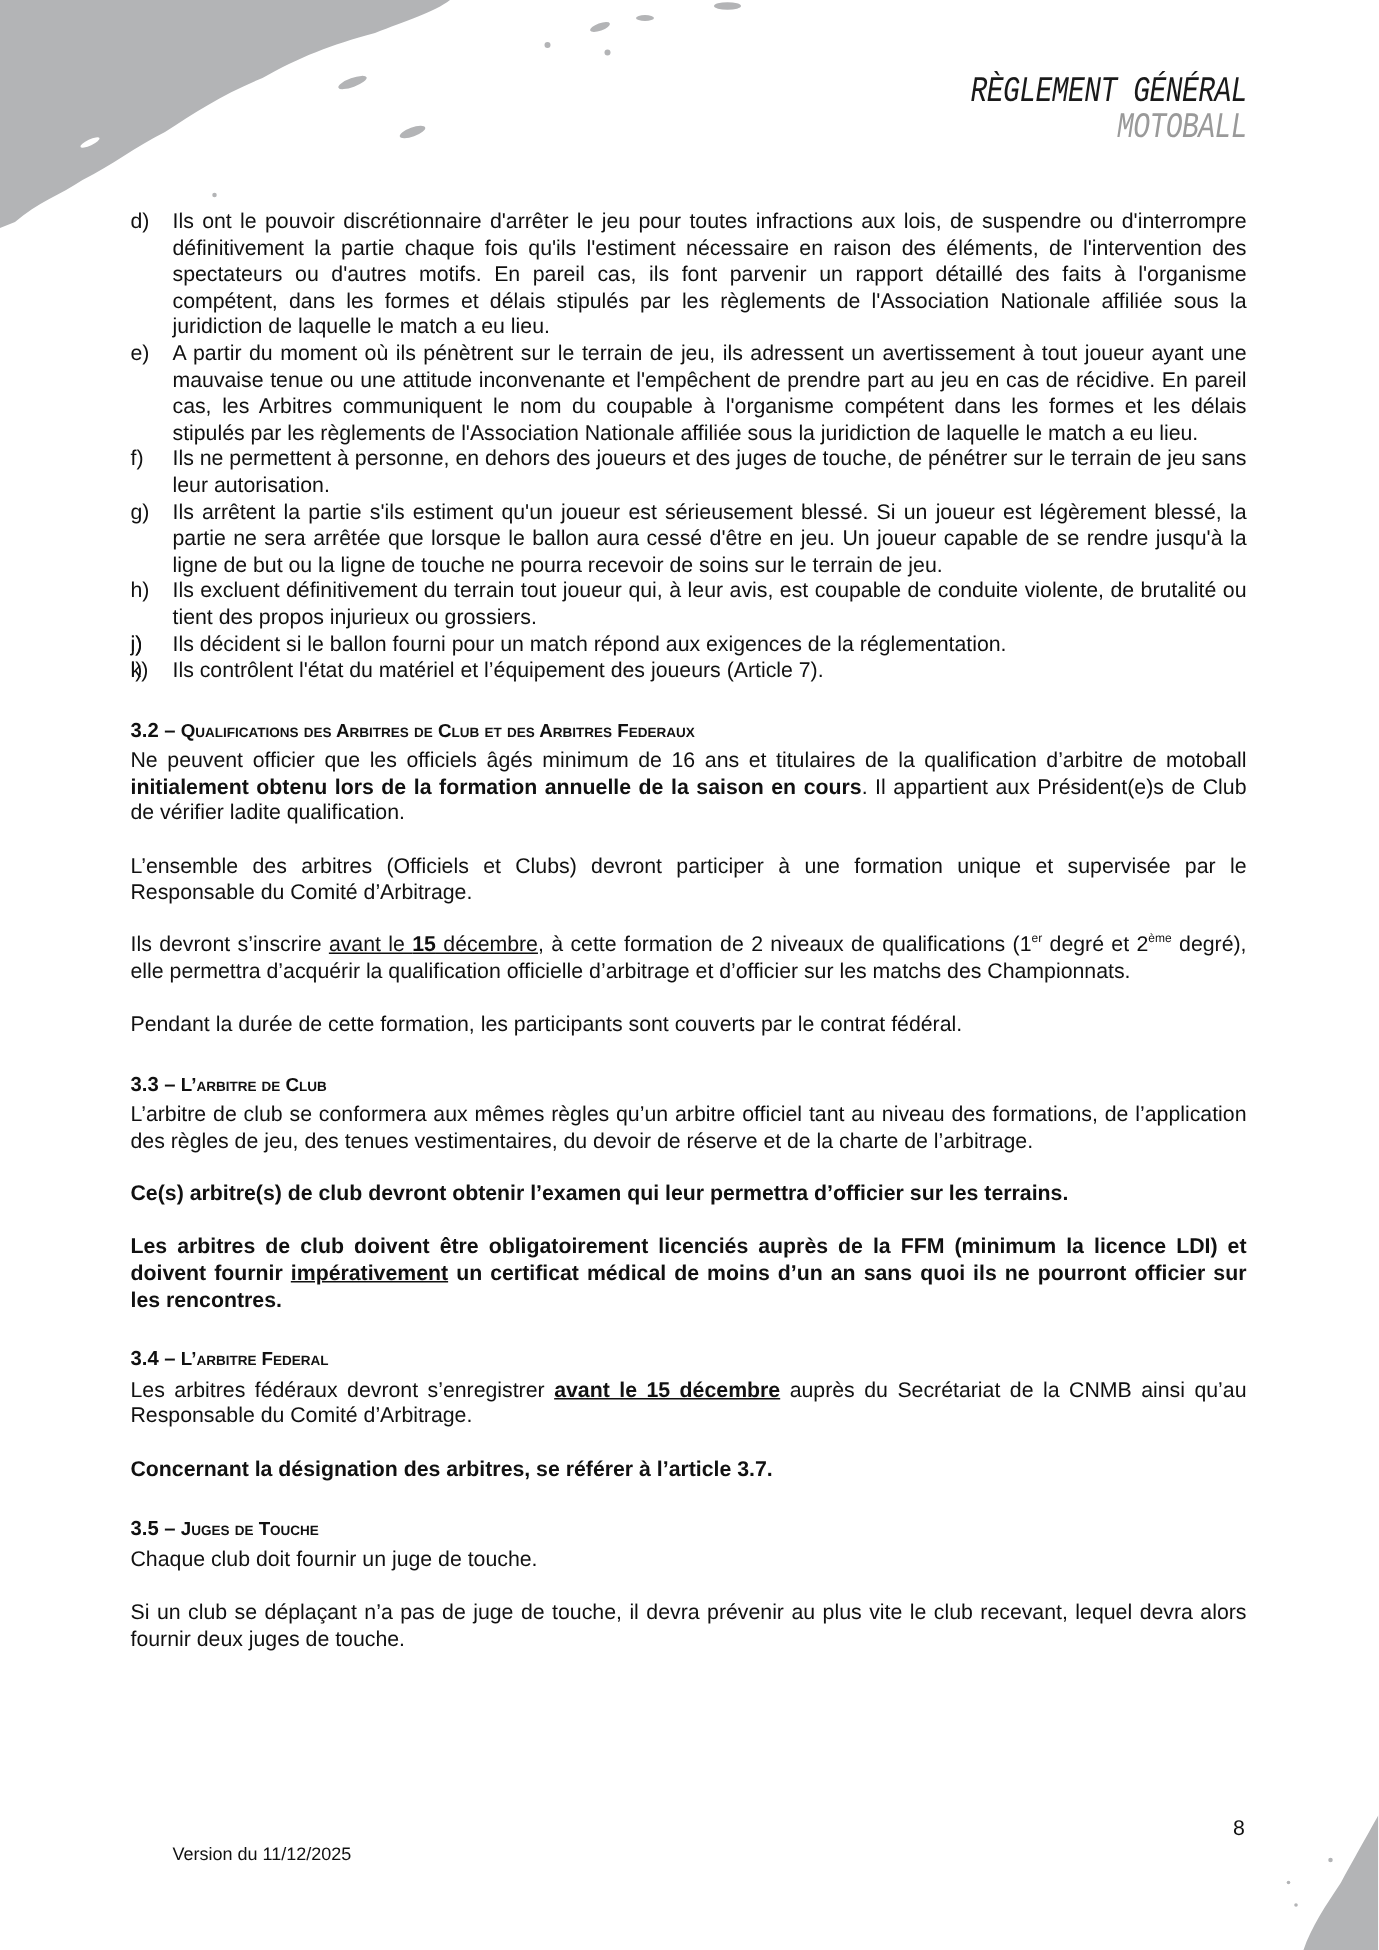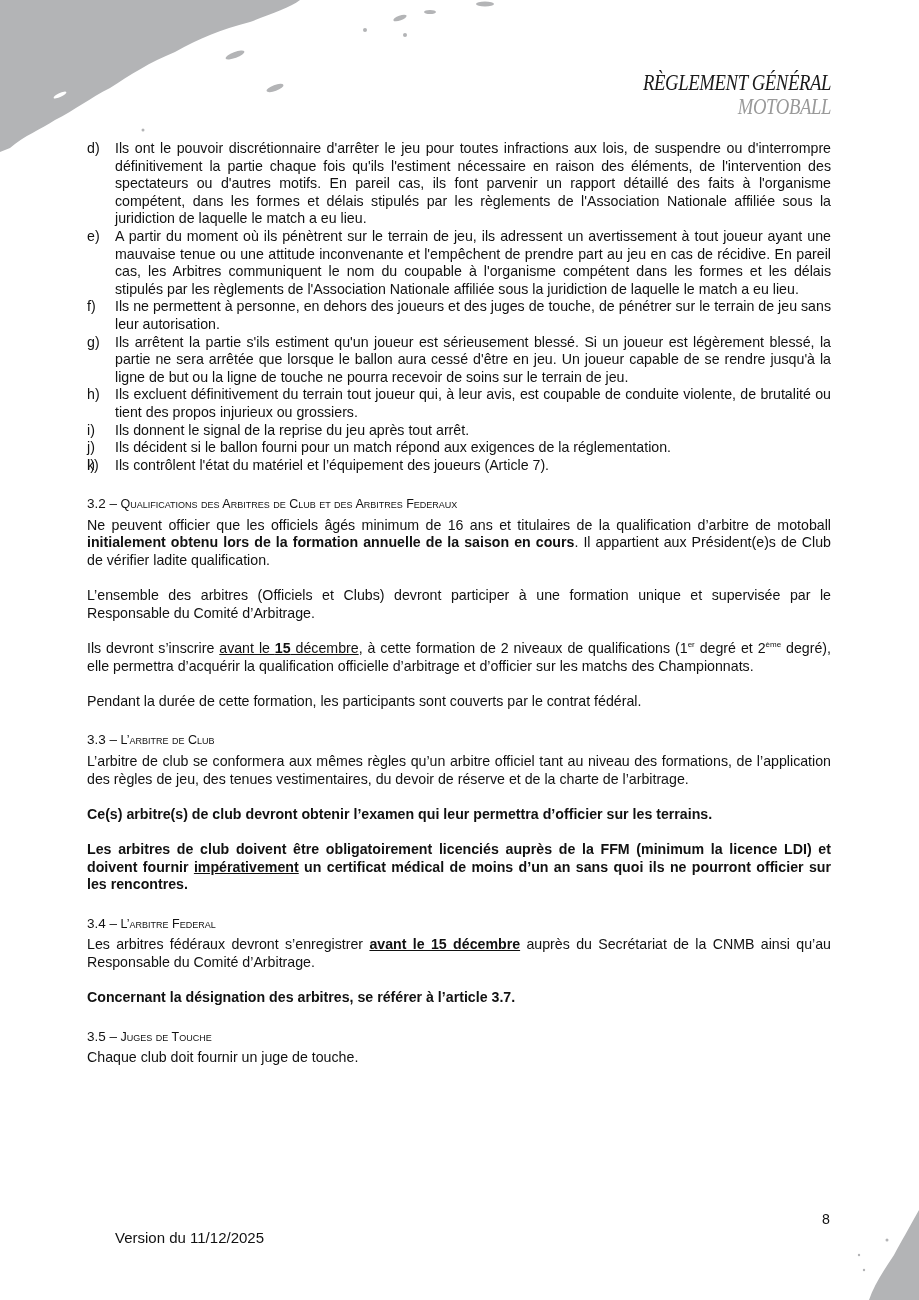--- a/index.html
+++ b/index.html
@@ -1,45 +1,45 @@
 <!DOCTYPE html>
 <html><head>
 <meta charset="utf-8">
 <style>
   html, body { margin: 0; padding: 0; background: #ffffff; }
   body { width: 919px; height: 1300px; position: relative; overflow: hidden;
          font-family: "Liberation Sans", sans-serif; color: #111; }
   .splash-tl { position: absolute; left: 0; top: 0; width: 540px; height: 160px; }
   .splash-br { position: absolute; right: 0; bottom: 0; width: 80px; height: 100px; }
   .brand { position: absolute; right: 88px; top: 50px; text-align: right;
-           font-family: Liberation Serif, serif;
-           font-style: italic; line-height: 24px; letter-spacing: -0.5px; margin-top: 20px; }
+           font-family: Liberation Mono, monospace;
+           font-style: italic; line-height: 24px; letter-spacing: -0.5px; }
   .brand .t1 { font-size: 24px; color: #1a1a1a; transform: scaleX(0.78); transform-origin: right; display: block; }
   .brand .t2 { font-size: 24px; color: #9a9a9a; transform: scaleX(0.78); transform-origin: right; display: block; }
 
   .content { position: absolute; left: 87px; top: 140px; width: 744px;
              font-size: 14.2px; line-height: 17.6px; }
   .content p { margin: 0; text-align: justify; }
   .list { margin: 0; padding: 0; list-style: none; }
   .list li { position: relative; padding-left: 41px; text-align: justify; }
   .list li .lbl { position: absolute; left: 29px; top: 0; }
   .list li .lbl { left: 28px; }
   .list { margin-left: -28px; }
   .list li { padding-left: 56px; }
   .list li .lbl { left: 28px; }
 
-  h3 { font-size: 12.5px; font-weight: normal; margin: 0 0 3px 0; font-variant: small-caps; letter-spacing: 0; }
+  h3 { font-size: 12.5px; font-weight: bold; margin: 0 0 3px 0; font-variant: small-caps; letter-spacing: 0; }
   h3 .num { font-size: 13.5px; font-variant: normal; }
   .sec { margin-top: 21px; }
   .gap { height: 17.6px; }
   .b { font-weight: bold; }
   .u { text-decoration: underline; margin-top: 35px; }
   sup { font-size: 8px; line-height: 0; vertical-align: 6px; }
 
-  .footer-version { position: absolute; left: 115px; top: 1229px; font-size: 15px; }
+  .footer-version { position: absolute; left: 115px; top: 1229px; font-size: 12px; }
   .page-num { position: absolute; left: 822px; top: 1211px; font-size: 14.2px; }
 </style>
 </head>
 <body>
 
 <svg class="splash-tl" viewBox="0 0 540 160">
   <path d="M0,0 L300,0 C290,8 270,14 250,22 C220,30 200,38 175,52 C150,62 130,75 110,88 C90,98 75,110 55,120 C40,130 25,135 10,148 L0,152 Z" fill="#b3b4b6"></path>
   <ellipse cx="235" cy="55" rx="10" ry="3" fill="#b3b4b6" transform="rotate(-20 235 55)"></ellipse>
   <ellipse cx="275" cy="88" rx="9" ry="3" fill="#b3b4b6" transform="rotate(-20 275 88)"></ellipse>
   <ellipse cx="400" cy="18" rx="7" ry="2.5" fill="#b3b4b6" transform="rotate(-20 400 18)"></ellipse>
@@ -63,21 +63,21 @@
   <span class="t2">MOTOBALL</span>
 </div>
 
 <div class="content">
   <ul class="list">
     <li><span class="lbl">d)</span><span>Ils ont le pouvoir discrétionnaire d'arrêter le jeu pour toutes infractions aux lois, de suspendre ou d'interrompre définitivement la partie chaque fois qu'ils l'estiment nécessaire en raison des éléments, de l'intervention des spectateurs ou d'autres motifs. En pareil cas, ils font parvenir un rapport détaillé des faits à l'organisme compétent, dans les formes et délais stipulés par les règlements de l'Association Nationale affiliée sous la juridiction de laquelle le match a eu lieu.</span></li>
     <li><span class="lbl">e)</span><span>A partir du moment où ils pénètrent sur le terrain de jeu, ils adressent un avertissement à tout joueur ayant une mauvaise tenue ou une attitude inconvenante et l'empêchent de prendre part au jeu en cas de récidive. En pareil cas, les Arbitres communiquent le nom du coupable à l'organisme compétent dans les formes et les délais stipulés par les règlements de l'Association Nationale affiliée sous la juridiction de laquelle le match a eu lieu.</span></li>
     <li><span class="lbl">f)</span><span>Ils ne permettent à personne, en dehors des joueurs et des juges de touche, de pénétrer sur le terrain de jeu sans leur autorisation.</span></li>
     <li><span class="lbl">g)</span><span>Ils arrêtent la partie s'ils estiment qu'un joueur est sérieusement blessé. Si un joueur est légèrement blessé, la partie ne sera arrêtée que lorsque le ballon aura cessé d'être en jeu. Un joueur capable de se rendre jusqu'à la ligne de but ou la ligne de touche ne pourra recevoir de soins sur le terrain de jeu.</span></li>
     <li><span class="lbl">h)</span><span>Ils excluent définitivement du terrain tout joueur qui, à leur avis, est coupable de conduite violente, de brutalité ou tient des propos injurieux ou grossiers.</span></li>
-    <li><span class="lbl">i)</span><span>Ils donnent le signal de la reprise du jeu après tout arrêt.</span></li>
+    <li><span class="lbl">i)</span></li>
     <li><span class="lbl">j)</span><span>Ils décident si le ballon fourni pour un match répond aux exigences de la réglementation.</span></li>
     <li><span class="lbl">k)</span></li>
     <li><span class="lbl">l)</span><span>Ils contrôlent l'état du matériel et l’équipement des joueurs (Article 7).</span></li>
   </ul>
 
   <div class="sec">
     <h3><span class="num">3.2 –</span> <span>Qualifications des Arbitres de Club et des Arbitres Federaux</span></h3>
     <p><span>Ne peuvent officier que les officiels âgés minimum de 16 ans et titulaires de la qualification d’arbitre de motoball </span><span class="b">initialement obtenu lors de la formation annuelle de la saison en cours</span><span>. Il appartient aux Président(e)s de Club de vérifier ladite qualification.</span></p>
     <div class="gap"></div>
     <p>L’ensemble des arbitres (Officiels et Clubs) devront participer à une formation unique et supervisée par le Responsable du Comité d’Arbitrage.</p>
@@ -100,17 +100,18 @@
     <h3><span class="num">3.4 –</span> <span>L’arbitre Federal</span></h3>
     <p><span>Les arbitres fédéraux devront s’enregistrer </span><span class="b u">avant le 15 décembre</span><span> auprès du Secrétariat de la CNMB ainsi qu’au Responsable du Comité d’Arbitrage.</span></p>
     <div class="gap"></div>
     <p class="b">Concernant la désignation des arbitres, se référer à l’article 3.7.</p>
   </div>
 
   <div class="sec">
     <h3><span class="num">3.5 –</span> <span>Juges de Touche</span></h3>
     <p>Chaque club doit fournir un juge de touche.</p>
     <div class="gap"></div>
+    <p>Si un club se déplaçant n’a pas de juge de touche, il devra prévenir au plus vite le club recevant, lequel devra alors fournir deux juges de touche.</p>
   </div>
 </div>
 
 <div class="footer-version">Version du 11/12/2025</div>
 <div class="page-num">8</div>
 
 </body></html>

